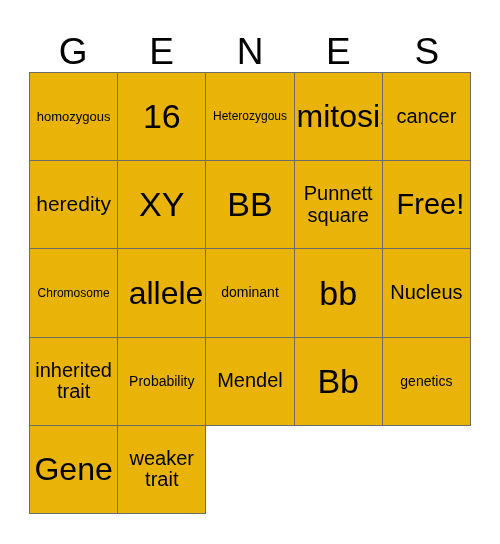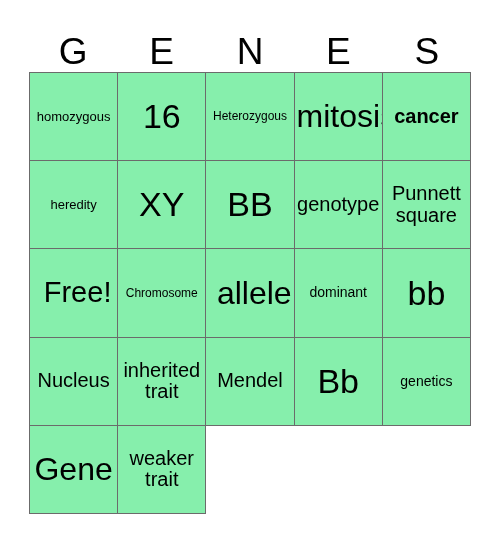--- a/index.html
+++ b/index.html
@@ -61,35 +61,35 @@
   .cell {
     box-sizing: border-box;
     border-right: 1px solid #6b6b6b;
     border-bottom: 1px solid #6b6b6b;
     display: flex;
     align-items: center;
     justify-content: center;
     text-align: center;
     overflow: hidden;
     padding: 0 2px;
-    background: #86efac;
+    background: #eab308;
   }
   .cell-text {
     display: block;
     width: 100%;
     line-height: 1.08;
     color: #000000;
     white-space: pre-line;
   }
 
   
   .fs-xs   { font-size: 12px; }
   .fs-sm   { font-size: 13px; }
   .fs-sm2  { font-size: 14px; }
-  .fs-md   { font-size: 13px; }
+  .fs-md   { font-size: 21px; }
   .fs-md2  { font-size: 20px; }
   .fs-lg   { font-size: 32px; }
   .fs-xl   { font-size: 29px; margin-left: 8px; }
   .fs-xxl  { font-size: 34px; }
 </style>
 </head>
 <body style="background: rgb(255, 255, 255);">
 
 <div id="bingo-card">
 
@@ -109,36 +109,33 @@
     <div class="cell" style="border-right-color: rgb(107, 107, 107); border-bottom-color: rgb(107, 107, 107);">
         <span class="cell-text fs-xxl">16</span>
       </div>
     <div class="cell" style="border-right-color: rgb(107, 107, 107); border-bottom-color: rgb(107, 107, 107);">
         <span class="cell-text fs-xs">Heterozygous</span>
       </div>
     <div class="cell" style="border-right-color: rgb(107, 107, 107); border-bottom-color: rgb(107, 107, 107);">
         <span class="cell-text fs-lg">mitosis</span>
       </div>
 
-    <div class="cell" style="border-right-color: rgb(107, 107, 107); border-bottom-color: rgb(107, 107, 107); font-weight: bold;">
+    <div class="cell" style="border-right-color: rgb(107, 107, 107); border-bottom-color: rgb(107, 107, 107);">
         <span class="cell-text fs-md2">cancer</span>
       </div>
     <div class="cell" style="border-right-color: rgb(107, 107, 107); border-bottom-color: rgb(107, 107, 107);">
         <span class="cell-text fs-md">heredity</span>
       </div>
     <div class="cell" style="border-right-color: rgb(107, 107, 107); border-bottom-color: rgb(107, 107, 107);">
         <span class="cell-text fs-xxl">XY</span>
       </div>
     <div class="cell" style="border-right-color: rgb(107, 107, 107); border-bottom-color: rgb(107, 107, 107);">
         <span class="cell-text fs-xxl">BB</span>
       </div>
 
-    <div class="cell" style="border-right-color: rgb(107, 107, 107); border-bottom-color: rgb(107, 107, 107);">
-        <span class="cell-text fs-md2">genotype</span>
-      </div>
     <div class="cell" style="border-right-color: rgb(107, 107, 107); border-bottom-color: rgb(107, 107, 107);">
         <span class="cell-text fs-md2">Punnett
 square</span>
       </div>
     <div class="cell" style="border-right-color: rgb(107, 107, 107); border-bottom-color: rgb(107, 107, 107);">
         <span class="cell-text fs-xl">Free!</span>
       </div>
     <div class="cell" style="border-right-color: rgb(107, 107, 107); border-bottom-color: rgb(107, 107, 107);">
         <span class="cell-text fs-xs">Chromosome</span>
       </div>
@@ -152,20 +149,23 @@
     <div class="cell" style="border-right-color: rgb(107, 107, 107); border-bottom-color: rgb(107, 107, 107);">
         <span class="cell-text fs-xxl">bb</span>
       </div>
     <div class="cell" style="border-right-color: rgb(107, 107, 107); border-bottom-color: rgb(107, 107, 107);">
         <span class="cell-text fs-md2">Nucleus</span>
       </div>
     <div class="cell" style="border-right-color: rgb(107, 107, 107); border-bottom-color: rgb(107, 107, 107);">
         <span class="cell-text fs-md2">inherited
 trait</span>
       </div>
+    <div class="cell" style="border-right-color: rgb(107, 107, 107); border-bottom-color: rgb(107, 107, 107);">
+        <span class="cell-text fs-sm2">Probability</span>
+      </div>
 
     <div class="cell" style="border-right-color: rgb(107, 107, 107); border-bottom-color: rgb(107, 107, 107);">
         <span class="cell-text fs-md2">Mendel</span>
       </div>
     <div class="cell" style="border-right-color: rgb(107, 107, 107); border-bottom-color: rgb(107, 107, 107);">
         <span class="cell-text fs-xxl">Bb</span>
       </div>
     <div class="cell" style="border-right-color: rgb(107, 107, 107); border-bottom-color: rgb(107, 107, 107);">
         <span class="cell-text fs-sm2">genetics</span>
       </div>

